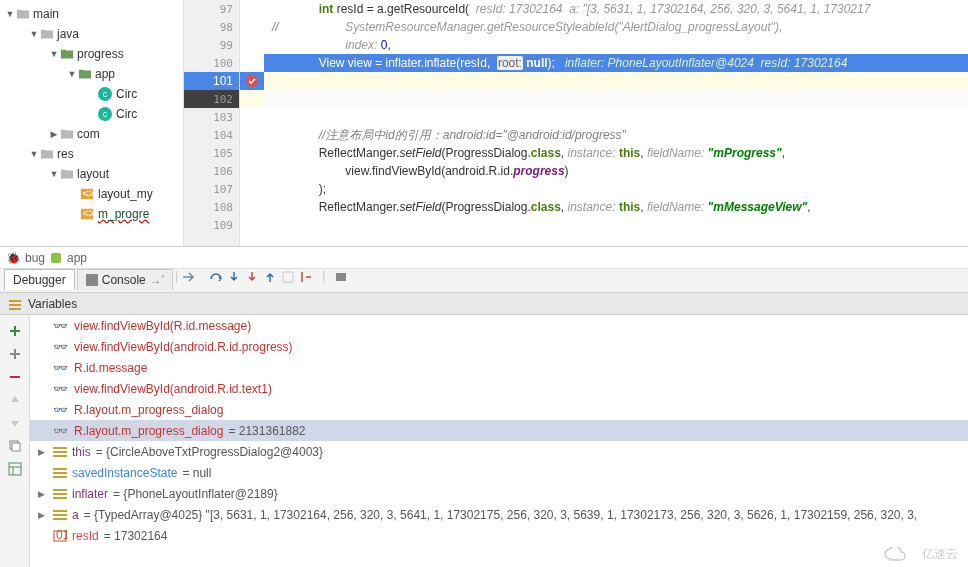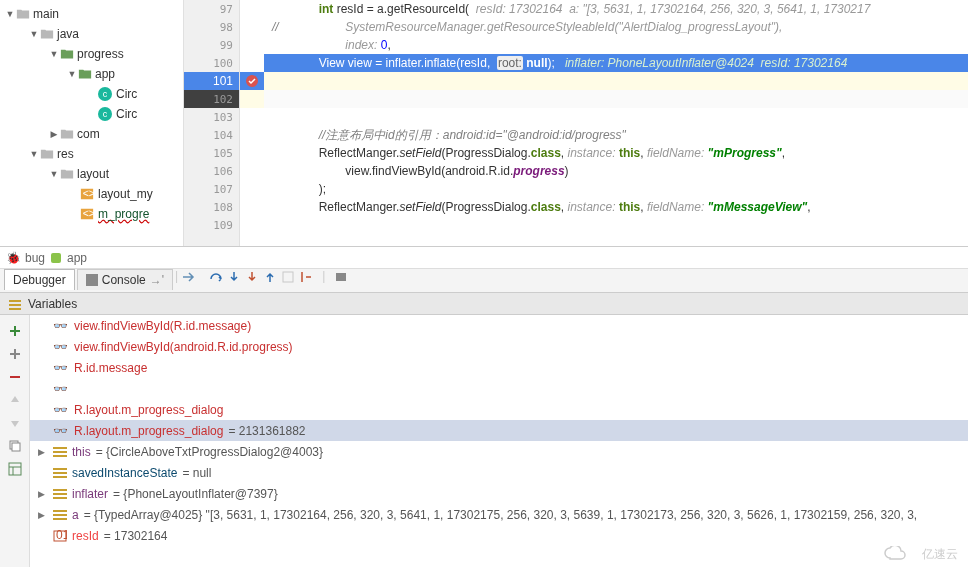--- a/index.html
+++ b/index.html
@@ -49,21 +49,21 @@
 .vars-body { display:flex; height:252px; }
 .var-toolbar { width:30px; background:#f4f4f4; border-right:1px solid #ddd; padding-top:4px; }
 .vt-btn { width:24px; height:22px; display:flex; align-items:center; justify-content:center; cursor:pointer; margin:1px auto; }
 .vars-list { flex:1; overflow:auto; }
 .var-row { height:21px; display:flex; align-items:center; padding-left:8px; gap:5px; font-family:"Segoe UI",Arial; font-size:12px; cursor:pointer; }
 .var-row.sel { background:#d0d8e8; }
 .var-arrow { width:10px; font-size:9px; color:#777; }
 .glasses { width:16px;height:14px;display:inline-flex;align-items:center;justify-content:center; }
 .red-txt { color:#c83030; }
 .val { color:#555; }
-.watermark { position:absolute; right:10px; bottom:4px; color:#ccc; font-size:14px; pointer-events:none; display:flex; gap:16px; }
+.watermark { position:absolute; right:10px; bottom:4px; color:#ccc; font-size:14px; pointer-events:none; display:flex; align-items:center; gap:16px; }
 </style>
 </head>
 <body>
 
 <div class="top-pane">
 
   <div class="project-tree">
     <div class="tree-node" style="padding-left:4px">
         <span class="arrow">▼</span>
         <svg class="icon-folder" viewBox="0 0 16 16">
@@ -318,20 +318,21 @@
         <span class="red-txt">view.findViewById(android.R.id.progress)</span>
       </div>
     <div class="var-row">
         <span class="var-arrow"></span>
         <span class="glasses">👓</span>
         <span class="red-txt">R.id.message</span>
       </div>
     <div class="var-row">
         <span class="var-arrow"></span>
         <span class="glasses">👓</span>
+        <span class="red-txt">view.findViewById(android.R.id.text1)</span>
       </div>
     <div class="var-row">
         <span class="var-arrow"></span>
         <span class="glasses">👓</span>
         <span class="red-txt">R.layout.m_progress_dialog</span>
       </div>
     <div class="var-row sel">
         <span class="var-arrow"></span>
         <span class="glasses">👓</span>
         <span class="red-txt">R.layout.m_progress_dialog</span>
@@ -347,32 +348,32 @@
         <span style="color:#7a3a7a">this</span>
         <span class="val"> = {CircleAboveTxtProgressDialog2@4003}</span>
       </div>
     <div class="var-row">
         <span class="var-arrow"></span>
         <svg width="14" height="12">
           <rect y="1" width="14" height="2" fill="#c8a030"></rect>
           <rect y="5" width="14" height="2" fill="#c8a030"></rect>
           <rect y="9" width="14" height="2" fill="#c8a030"></rect>
         </svg>
-        <span style="color:#0c4a6e">savedInstanceState</span>
+        <span style="color:#3b82f6">savedInstanceState</span>
         <span class="val"> = null</span>
       </div>
     <div class="var-row">
         <span class="var-arrow">▶</span>
         <svg width="14" height="12">
           <rect y="1" width="14" height="2" fill="#c8a030"></rect>
           <rect y="5" width="14" height="2" fill="#c8a030"></rect>
           <rect y="9" width="14" height="2" fill="#c8a030"></rect>
         </svg>
         <span style="color:#7a3a7a">inflater</span>
-        <span class="val"> = {PhoneLayoutInflater@7397}</span>
+        <span class="val"> = {PhoneLayoutInflater@2189}</span>
       </div>
     <div class="var-row">
         <span class="var-arrow">▶</span>
         <svg width="14" height="12">
           <rect y="1" width="14" height="2" fill="#c8a030"></rect>
           <rect y="5" width="14" height="2" fill="#c8a030"></rect>
           <rect y="9" width="14" height="2" fill="#c8a030"></rect>
         </svg>
         <span style="color:#7a3a7a">a</span>
         <span class="val"> = {TypedArray@4025} "[3, 5631, 1, 17302164, 256, 320, 3, 5641, 1, 17302175, 256, 320, 3, 5639, 1, 17302173, 256, 320, 3, 5626, 1, 17302159, 256, 320, 3,</span>

